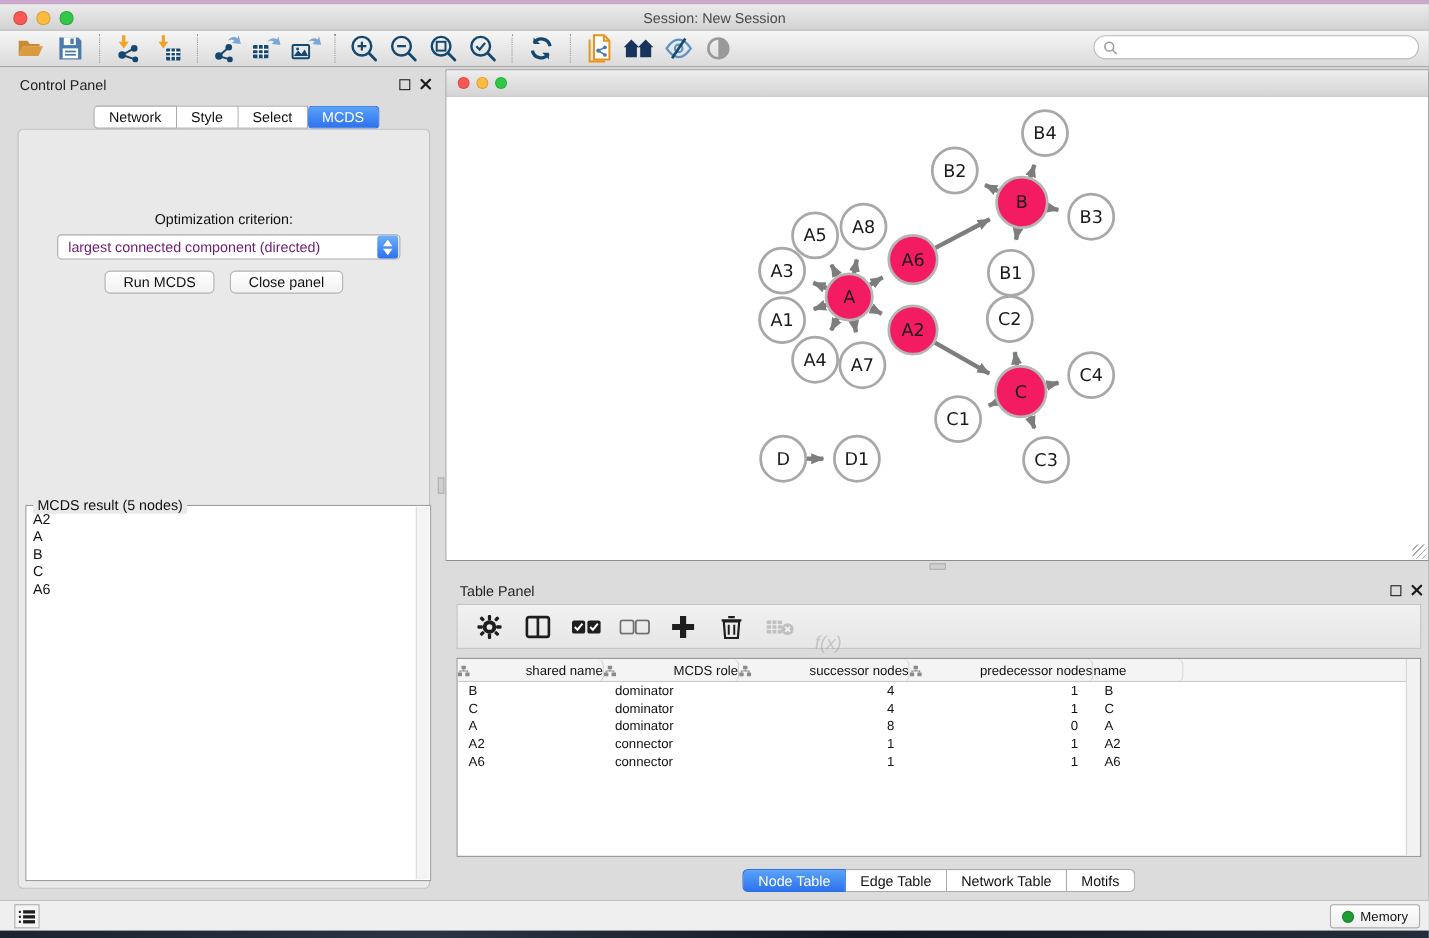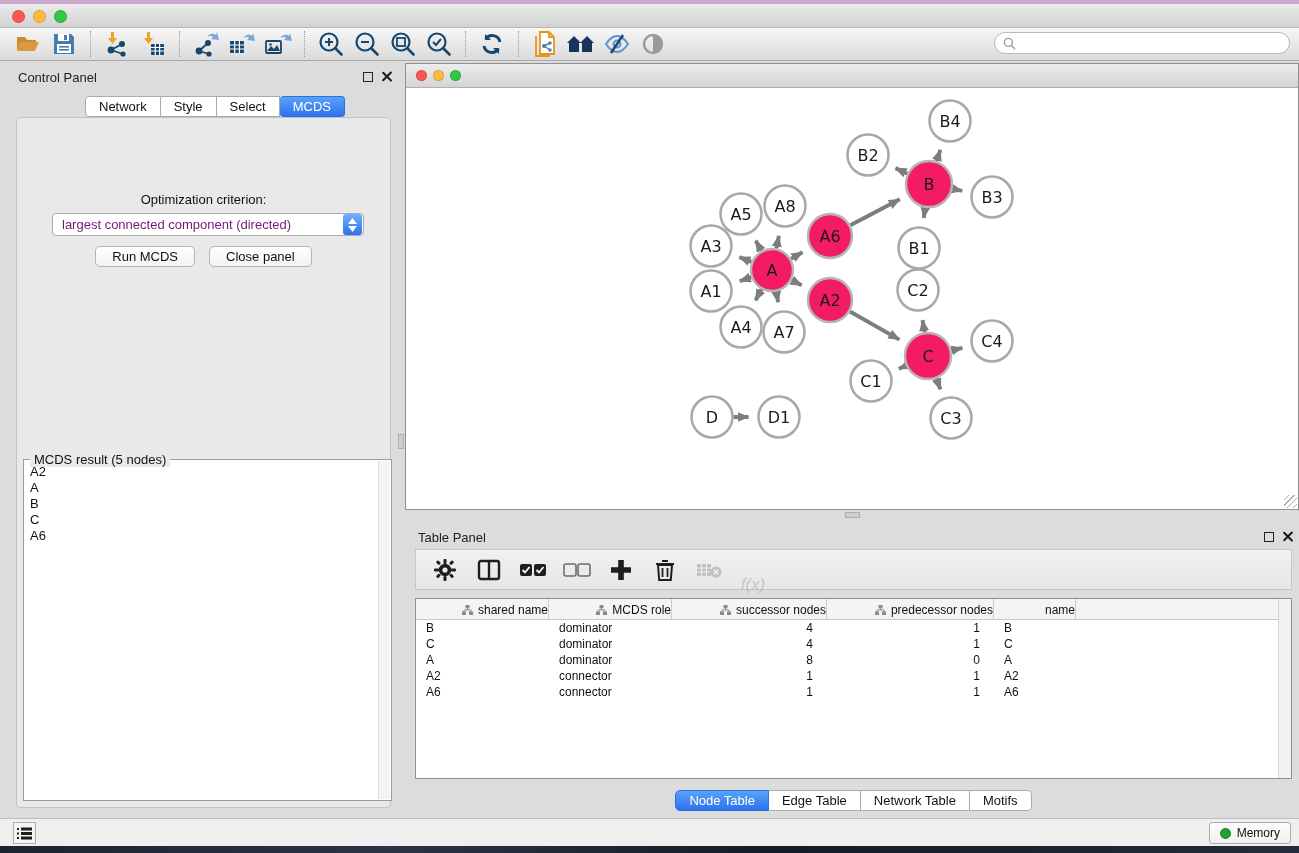--- a/index.html
+++ b/index.html
@@ -81,22 +81,22 @@
   .tp-toolbar { position:absolute; left:7px; top:27px; width:877px; height:41px;
                 background:linear-gradient(#F1F1F1,#E6E6E6); border:1px solid #C6C6C6;
                 display:flex; align-items:center; gap:14px; padding-left:14px; }
   .tp-icon { width:30px; height:30px; display:flex; align-items:center; justify-content:center; cursor:pointer; }
   .tp-icon.disabled { opacity:.45; cursor:default; }
   .fx-label { font-family:Liberation Sans, sans-serif; font-style:italic; font-size:17px; color:#9B9B9B;margin-top:31px; }
 
   .data-table { position:absolute; left:7px; top:76px; width:877px; height:181px; background:#fff;
                 border:1px solid #8F8F8F; overflow:hidden; }
   .dt-header { display:flex; height:21px; background:#F4F4F4; border-bottom:1px solid #C9C9C9; }
-  .dt-hcell { display:flex; align-items:center; justify-content:flex-end; gap:5px; font-size:12px; color:#111;
-              border-right:1px solid #CDCDCD; height:21px; cursor:pointer; }
+  .dt-hcell { display:flex; align-items:center; justify-content:space-between; gap:5px; font-size:12px; color:#111;
+              border-right:1px solid #CDCDCD; height:21px; cursor:pointer;border-radius:6px; }
   .dt-row { display:flex; height:16px; cursor:pointer; }
   .dt-cell { font-size:12px; color:#111; line-height:16px; white-space:nowrap; overflow:hidden; }
   .dt-scroll { position:absolute; right:0px; top:0px; width:13px; bottom:0px; background:#F2F2F2; border-left:1px solid #D5D5D5; }
 
   .tp-tabs { position:absolute; left:0; right:0; top:268px; display:flex; justify-content:center; }
   .tp-tab { height:21px; line-height:19px; padding:0 13px; font-size:13px; background:#fff;
             border:1px solid #ABABAB; border-left:none; color:#111; cursor:pointer; }
   .tp-tab:first-child { border-left:1px solid #ABABAB; border-radius:5px 0 0 5px; }
   .tp-tab:last-child { border-radius:0 5px 5px 0; }
   .tp-tab.active { background:linear-gradient(#5AA2F8,#2D72EE); color:#fff; border-color:#2D6FE0; }
@@ -119,20 +119,21 @@
 <div class="screen">
 
   <div class="wall-strip"></div>
 
   <div class="titlebar">
     <div class="traffic">
       <div class="tl red"></div>
       <div class="tl yellow"></div>
       <div class="tl green"></div>
     </div>
+    <div class="win-title">Session: New Session</div>
   </div>
 
   <div class="toolbar">
     <div class="tb-icon">
       <svg width="26" height="22" viewBox="0 0 26 22">
           <path d="M2 4h8l2 3h9v2H6L2 18z" fill="#C98C35"></path>
           <path d="M2 4v14l4-9h16l2-2h-11l-2-3z" fill="#E8A33D" opacity="0"></path>
           <path d="M2 18l4-9h18l-4 9z" fill="#DA9A3F"></path>
         </svg>
     </div>

